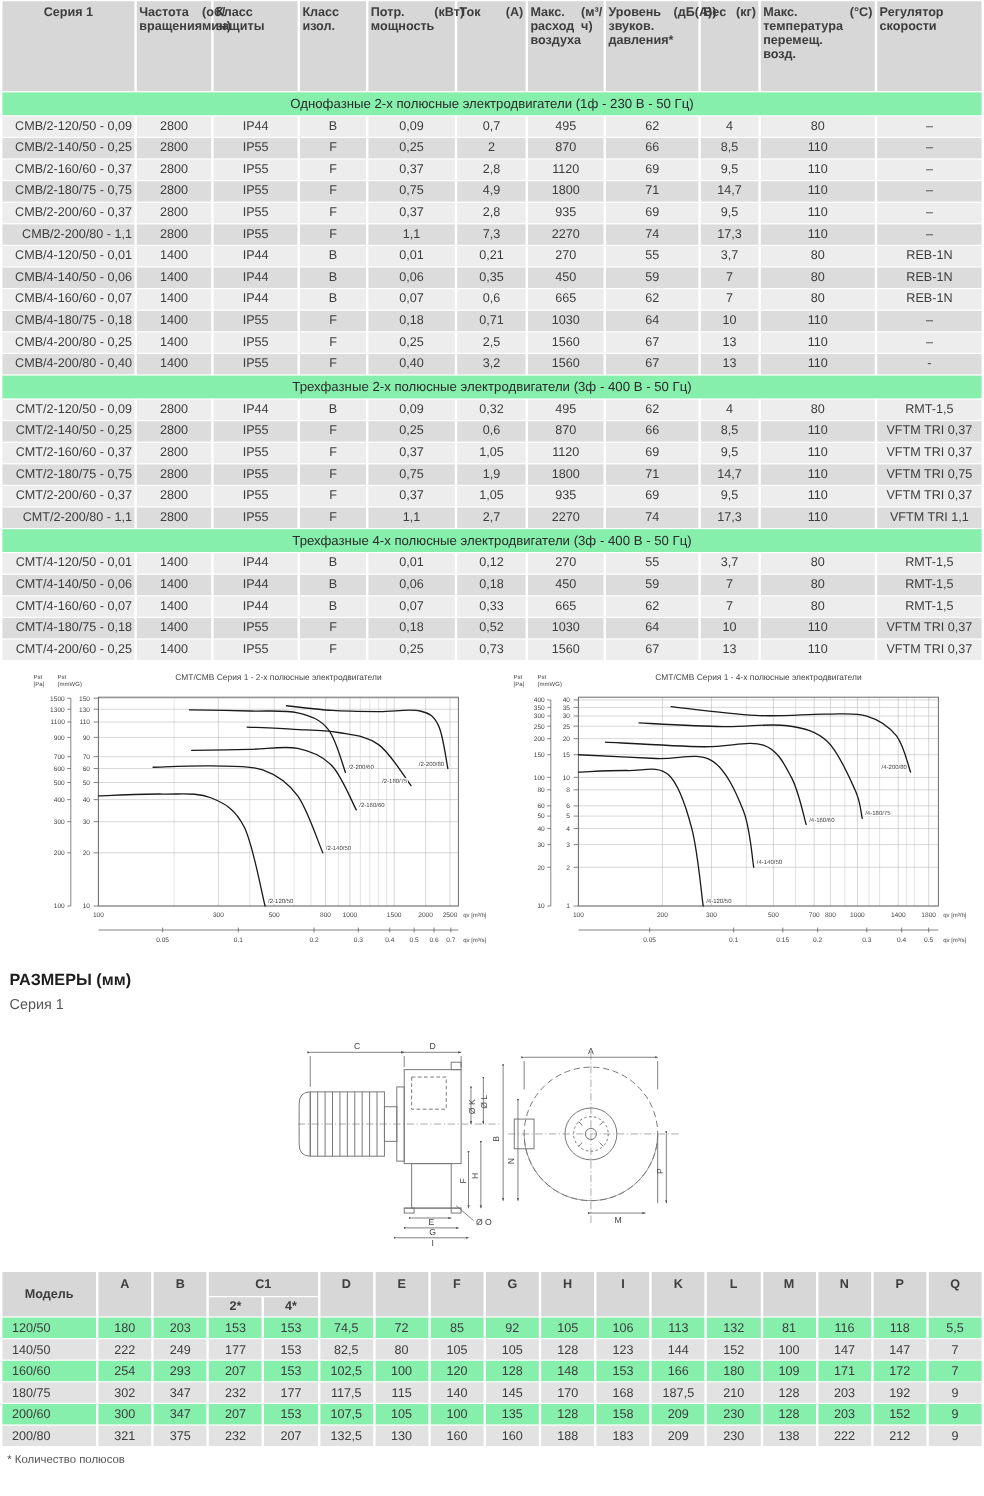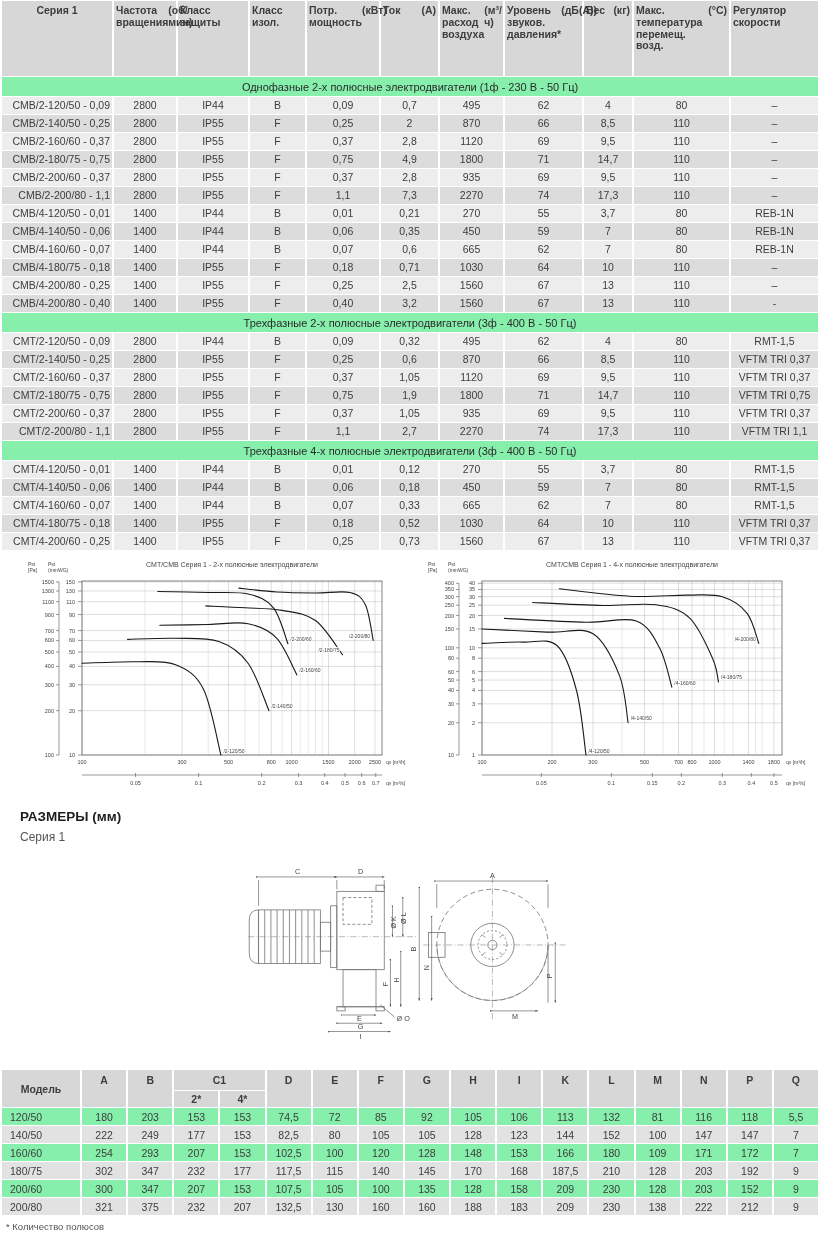--- a/index.html
+++ b/index.html
@@ -18,28 +18,28 @@
 table.spec tr.even td{background:#dcdcdc}
 table.spec td.model{text-align:right;padding-left:8px;white-space:nowrap}
 table.spec tr.sect td{background:#86efac;font-weight:normal;color:#2b2b2b;font-size:11px;padding:4px 0 3px;height:auto}
 
 
 .charts{display:flex;gap:6px;padding:6px 0 2px 24px}
 .chart{width:394px;height:240px}
 .chart svg text{font-family:"Liberation Sans",sans-serif}
 
 
-.dims-head{padding:10px 0 0 20px}
+.dims-head{padding:10px 0 0 8px}
 .dims-head .h1{font-weight:bold;color:#1d1d1d;font-size:13.5px}
 .dims-head .h2{color:#555;font-size:12px;margin-top:6px}
 .drawing-wrap{width:340px;margin:2px auto 6px auto}
 .drawing-wrap svg text{font-family:"Liberation Sans",sans-serif;font-size:7px;fill:#444}
 
 
-table.dims{width:820px;border-collapse:separate;border-spacing:2px 1px;table-layout:fixed;font-size:10.5px;margin-top:17px}
+table.dims{width:820px;border-collapse:separate;border-spacing:2px 1px;table-layout:fixed;font-size:10.5px;margin-top:6px}
 table.dims th{background:#d7d7d7;font-weight:bold;font-size:10.5px;padding:4px 2px;vertical-align:top;text-align:center}
 table.dims th.mid{vertical-align:middle;text-align:center}
 table.dims tr.sub th{padding:2px;height:15px}
 table.dims td{height:17px;padding:1px 2px;text-align:center}
 table.dims tr.odd td{background:#86efac}
 table.dims tr.even td{background:#e2e2e2}
 table.dims td.model{text-align:left;padding-left:8px}
 .footnote{font-size:9.5px;color:#555;padding:5px 0 10px 6px}
 </style>
 </head>

